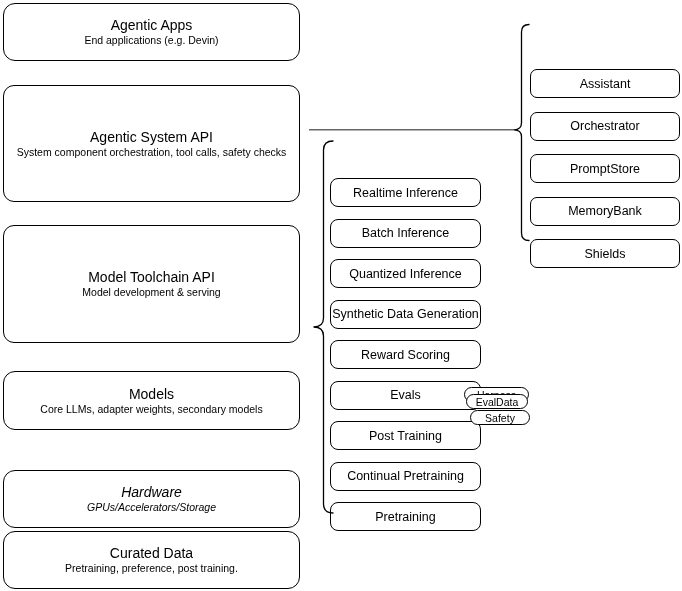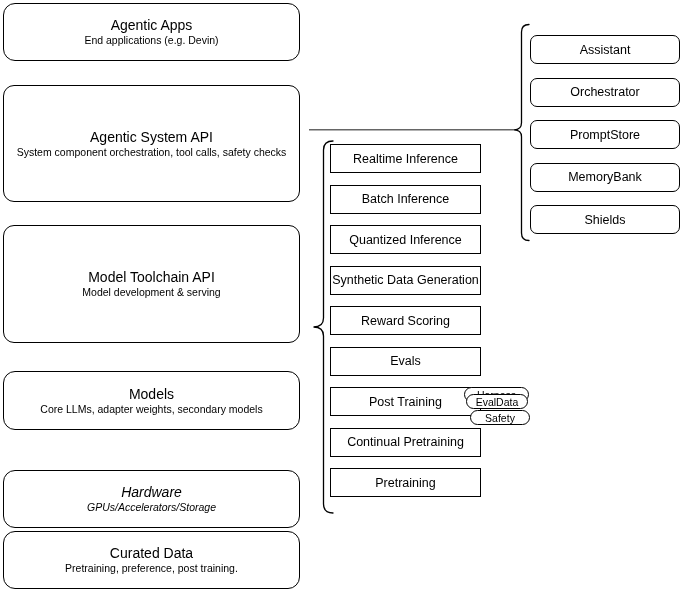--- a/index.html
+++ b/index.html
@@ -30,35 +30,36 @@
   }
   .stack-box { left: 3px; width: 297px; }
   .r12 { border-radius: 12px; }
   .r27 { border-radius: 11px; }
   .box-title { font-size: 14px; line-height: 17px; white-space: nowrap; }
   .box-subtitle { font-size: 10.5px; line-height: 13px; margin-top: 0; white-space: nowrap; }
   .col {
     position: absolute;
     display: flex;
     flex-direction: column;
+    margin-top: 34px;
   }
   #toolchain-column { left: 330px; top: 144px; gap: 11.5px; }
   #components-column { left: 530px; top: 35px; gap: 13.5px; }
   .node {
     box-sizing: border-box;
     border: 1.3px solid #000000;
     background: #ffffff;
     display: flex;
     align-items: center;
     justify-content: center;
     text-align: center;
     font-size: 12.5px;
     white-space: nowrap;
   }
-  .svc { width: 151px; height: 29px; border-radius: 0; }
+  .svc { width: 151px; height: 29px; border-radius: 8px; }
   .comp { width: 150px; height: 29px; border-radius: 7px; }
   .pill {
     position: absolute;
     box-sizing: border-box;
     border: 1.3px solid #000000;
     border-radius: 8px;
     background: #ffffff;
     display: flex;
     align-items: center;
     justify-content: center;

